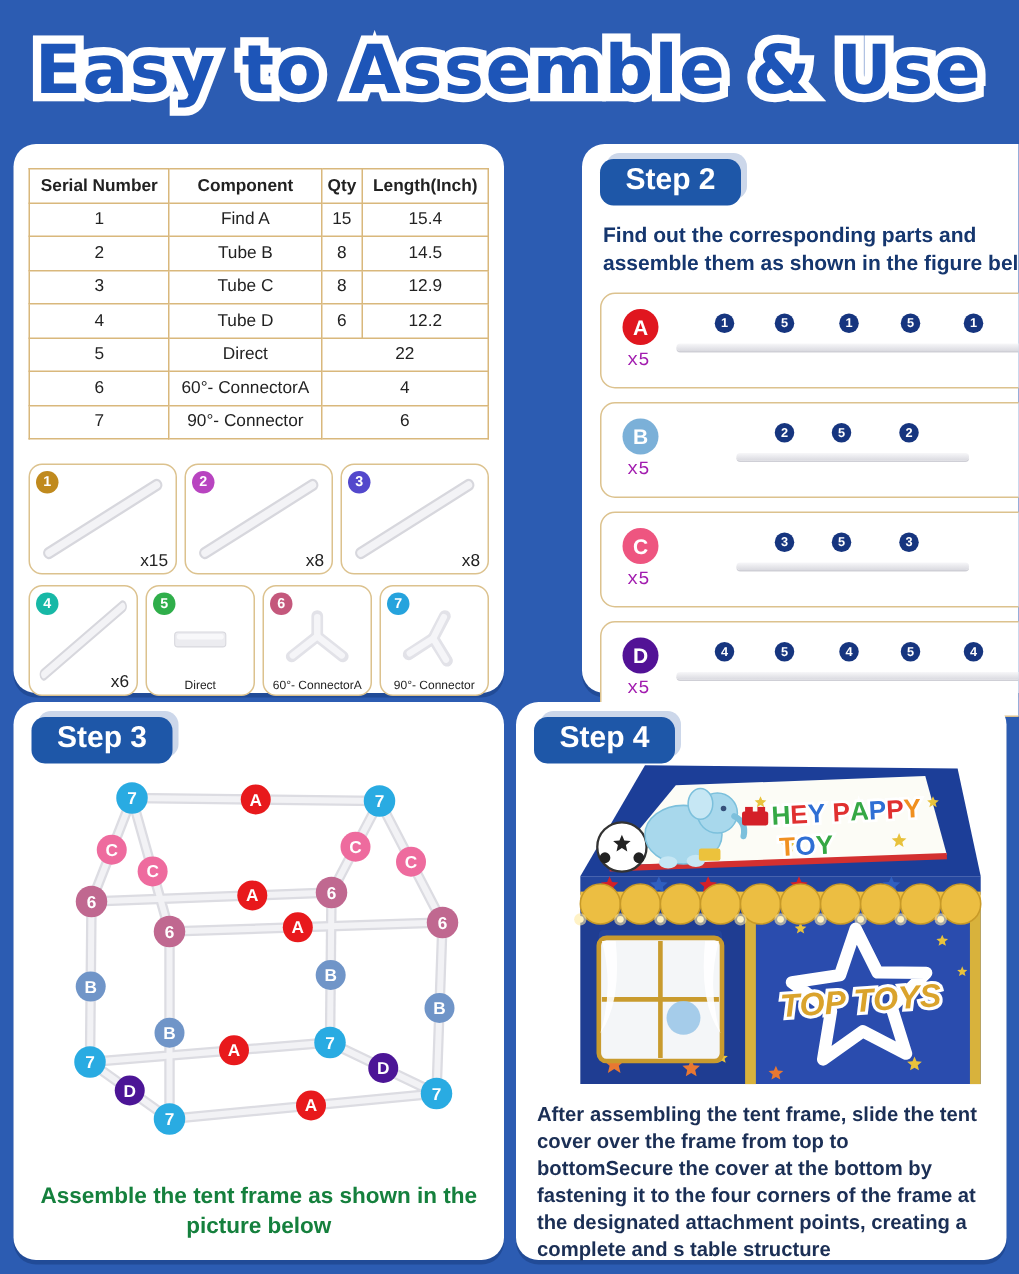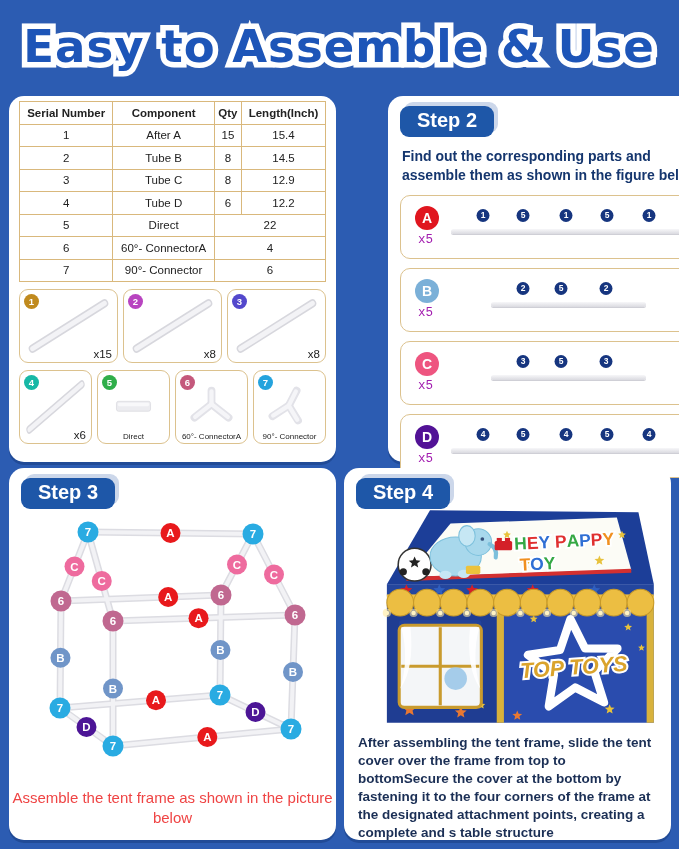--- a/index.html
+++ b/index.html
@@ -8,21 +8,21 @@
   .title-text{font-family:"DejaVu Sans","Liberation Sans",sans-serif;font-weight:bold;font-size:45px;fill:#1d55b8;stroke:#ffffff;stroke-width:11px;paint-order:stroke;letter-spacing:1px;}
   .panel{position:absolute;background:#ffffff;border-radius:15px;box-shadow:0 3px 0 rgba(10,35,90,.30);}
   #panel1{left:9px;top:96px;width:327px;height:366px;padding:0;}
   #panel2{left:344px;top:96px;width:327px;height:366px;}
   #panel3{left:9px;top:468px;width:327px;height:372px;}
   #panel4{left:344px;top:468px;width:327px;height:372px;}
   .step-btn{display:inline-block;background:#1e57a8;color:#fff;font-weight:bold;font-size:20px;padding:3px 17px 5px;border-radius:9px;box-shadow:4px -4px 0 #ccd7ea;}
   .head1{display:flex;align-items:center;gap:6px;margin:10px 10px 6px;}
   .intro{flex:1;font-size:13.5px;font-weight:bold;color:#15366e;text-align:center;line-height:1.3;}
   .intro2{font-size:14px;font-weight:bold;color:#15366e;line-height:1.35;margin:10px 2px 10px;}
-  table.parts{border-collapse:collapse;width:307px;margin:5px 10px;}
+  table.parts{border-collapse:collapse;width:307px;margin:16px 10px;}
   table.parts th,table.parts td{border:1px solid #d9b87c;text-align:center;font-size:11.5px;color:#222;height:19.5px;padding:1px 2px;}
   table.parts th{font-weight:600;}
   .parts-row{display:grid;gap:5px;margin:7px 10px 0;}
   .row1{grid-template-columns:repeat(3,1fr);}
   .row2{grid-template-columns:repeat(4,1fr);}
   .part-box{position:relative;border:1.5px solid #dcc28e;border-radius:9px;height:72px;background:#fff;}
   .part-badge{position:absolute;left:4px;top:4px;width:15px;height:15px;border-radius:50%;color:#fff;font-size:9.5px;font-weight:bold;text-align:center;line-height:15px;}
   .part-label{position:absolute;bottom:2px;right:5px;font-size:11.5px;color:#222;}
   .part-label.center{right:0;left:0;text-align:center;font-size:8px;}
   .part-svg{position:absolute;inset:0;width:100%;height:100%;}
@@ -30,21 +30,21 @@
   #panel2{padding:0 12px;box-sizing:border-box;margin-left:44px;}
   #panel2 .step-btn{margin-top:10px;}
   .asm-row{position:relative;border:1.5px solid #dcc28e;border-radius:10px;height:62px;margin-bottom:9px;background:#fff;}
   .asm-letter{position:absolute;left:14px;top:10px;width:24px;height:24px;border-radius:50%;color:#fff;font-weight:bold;font-size:14px;text-align:center;line-height:24px;}
   .asm-count{position:absolute;left:17px;top:37px;font-size:12.5px;color:#a21caf;font-family:Liberation Mono, monospace;}
   .asm-tube{position:absolute;top:33px;height:5px;border-radius:3px;background:linear-gradient(#f7f7f9,#dadae0);box-shadow:0 1px 0 #cfcfd6;}
   .asm-badge{position:absolute;top:13px;width:13px;height:13px;border-radius:50%;background:#16357f;color:#fff;font-size:8.5px;font-weight:bold;text-align:center;line-height:13px;transform:translateX(-50%);}
   
   #panel3 .step-btn,#panel4 .step-btn{margin:10px 0 0 12px;}
   #frame-svg{position:absolute;left:13px;top:34px;width:302px;height:262px;}
-  .caption{position:absolute;bottom:12px;left:0;right:0;text-align:center;font-size:15px;color:#ef4444;line-height:1.35;font-weight:400;}
+  .caption{position:absolute;bottom:12px;left:0;right:0;text-align:center;font-size:15px;color:#15803d;line-height:1.35;font-weight:700;}
   #tent-svg{position:absolute;left:9px;top:36px;width:308px;height:226px;}
   .step4-text{position:absolute;top:266px;left:14px;right:12px;font-size:13.5px;font-weight:600;color:#1b2f55;line-height:1.33;margin:0;}
 </style>
 </head>
 <body>
 
 <svg class="title-svg" viewBox="0 0 679 94">
   <text id="title-text" class="title-text" x="339" y="62" text-anchor="middle">Easy to Assemble &amp; Use</text>
 </svg>
 
@@ -52,21 +52,21 @@
   <table class="parts" id="parts-table">
       <tbody>
         <tr>
           <th>Serial Number</th>
           <th>Component</th>
           <th>Qty</th>
           <th>Length(Inch)</th>
         </tr>
         <tr>
           <td>1</td>
-          <td>After A</td>
+          <td>Find A</td>
           <td>15</td>
           <td>15.4</td>
         </tr>
         <tr>
           <td>2</td>
           <td>Tube B</td>
           <td>8</td>
           <td>14.5</td>
         </tr>
         <tr>

